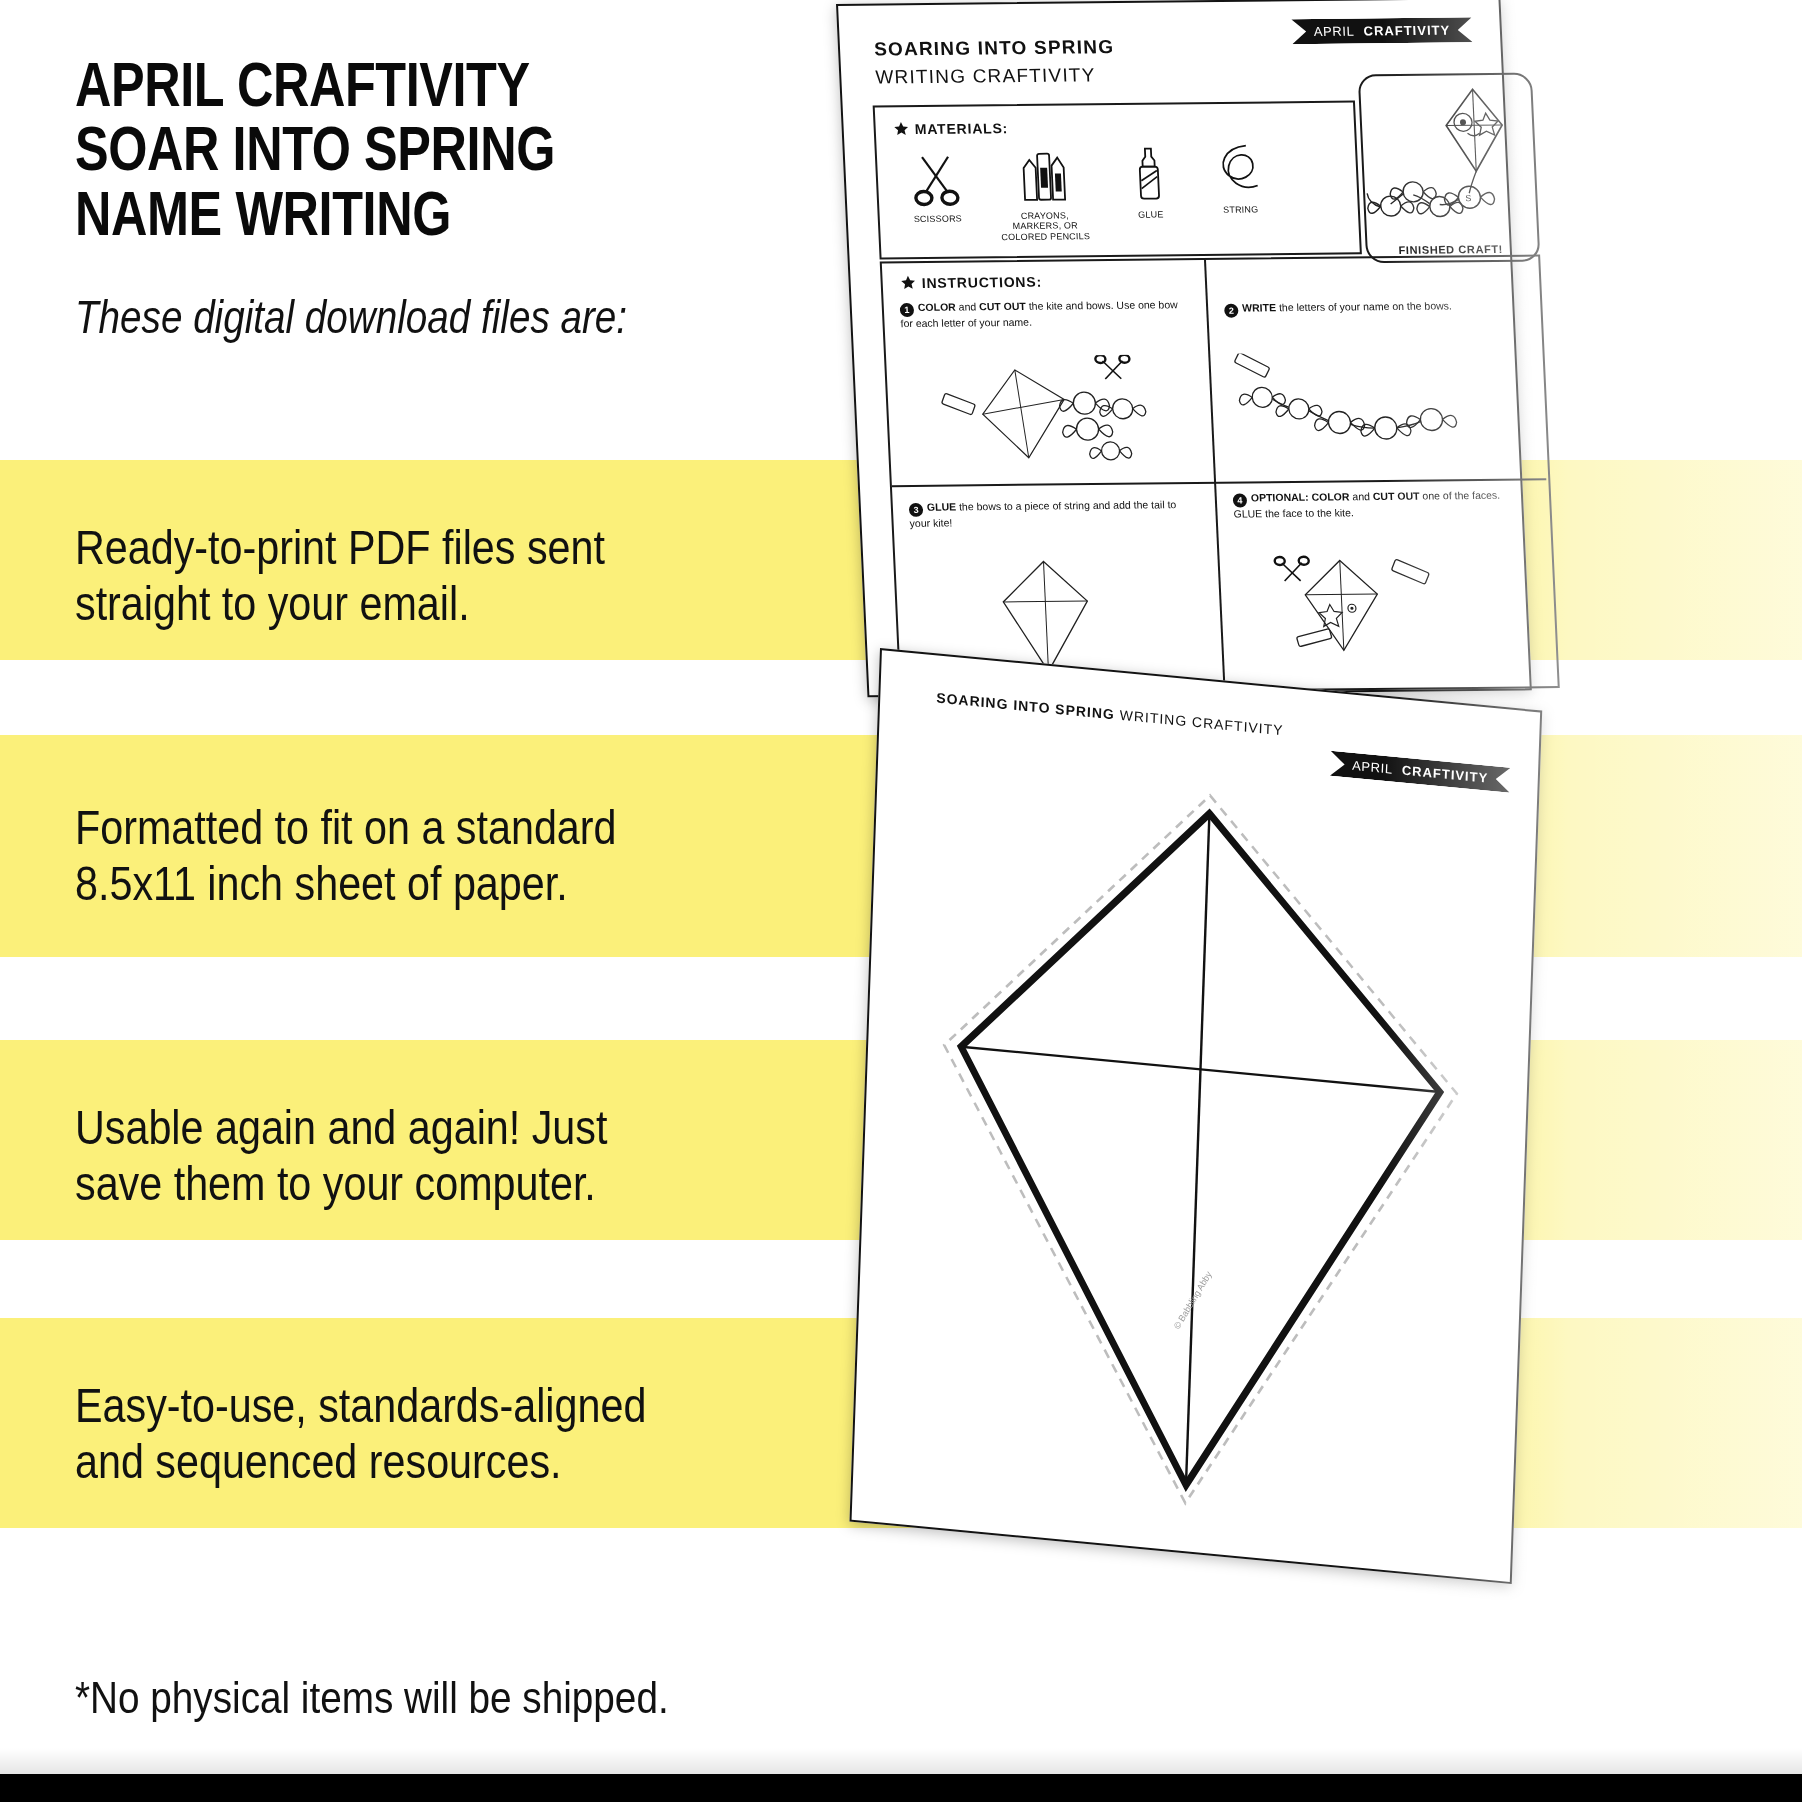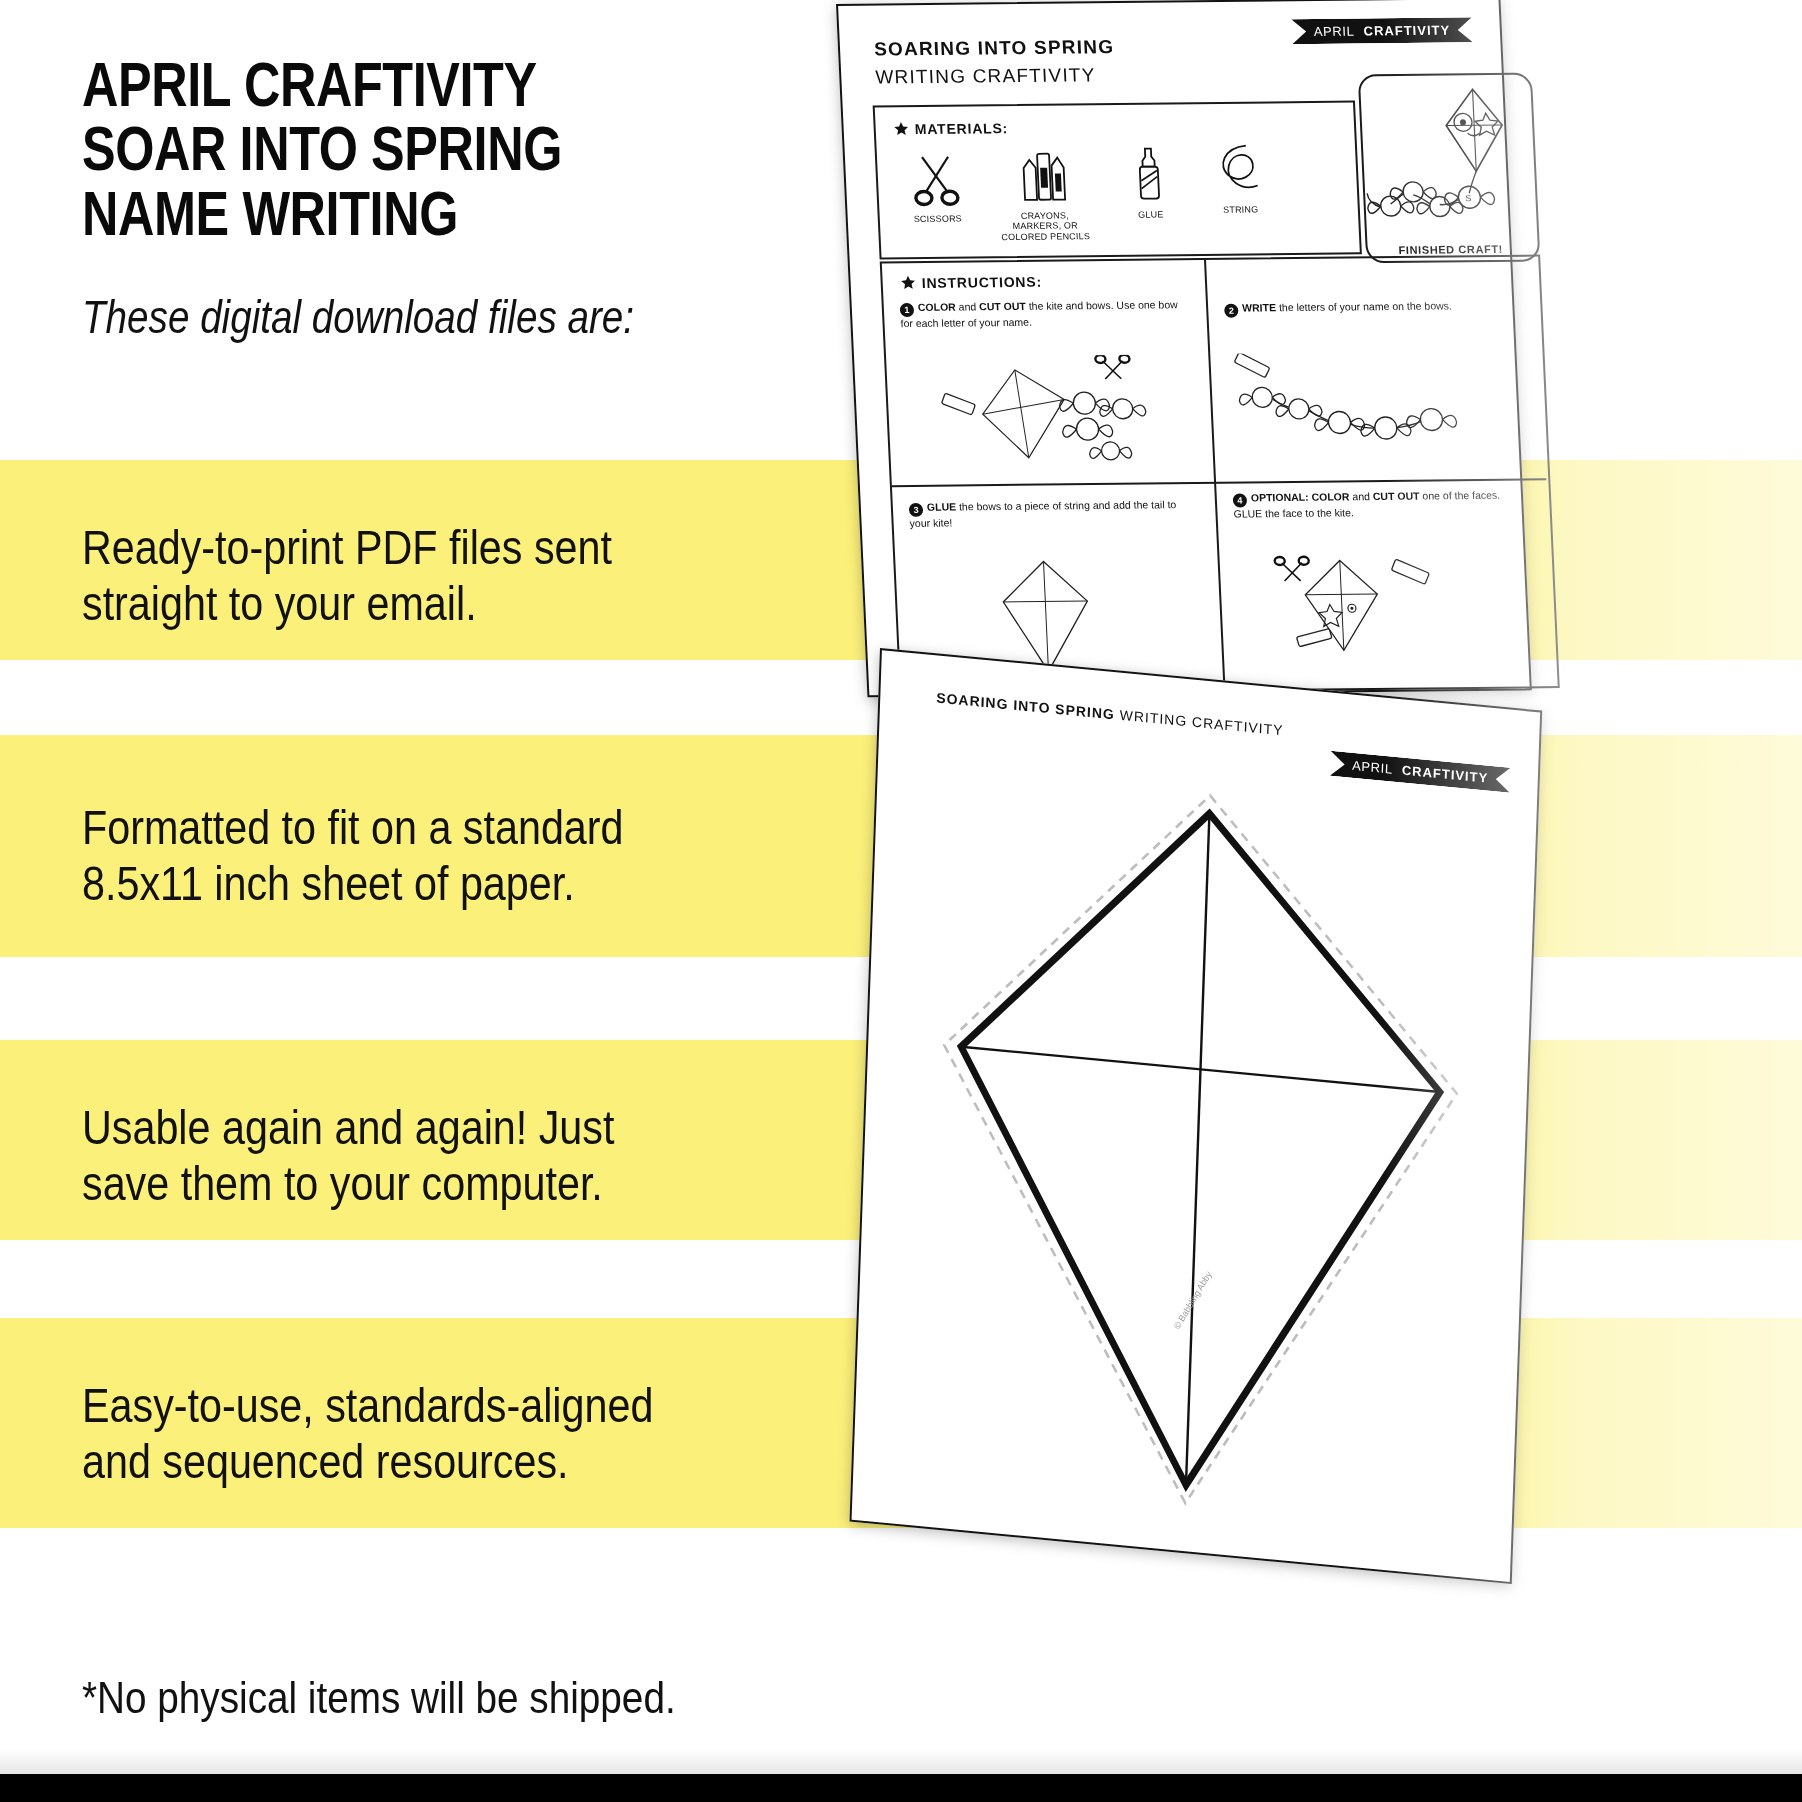--- a/index.html
+++ b/index.html
@@ -12,21 +12,21 @@
   }
   .stage{position:absolute;inset:0;width:1802px;height:1802px;overflow:hidden;background:#fff;}
 
   
   .stripe{position:absolute;left:0;width:1802px;background:#FBF07A;}
   .stripe-fade{position:absolute;top:0;right:0;width:420px;height:1802px;
      background:linear-gradient(to right, rgba(255,255,255,0) 0%, rgba(255,255,255,0.55) 45%, rgba(255,255,255,0.72) 100%);
      pointer-events:none;}
 
   
-  .left-col{position:absolute;left:16px;top:0;width:860px;height:1802px;}
+  .left-col{position:absolute;left:9px;top:0;width:860px;height:1802px;}
   .headline{
     position:absolute;left:66px;top:52px;width:760px;
     font-family:"Liberation Sans", sans-serif;
     font-weight:bold;
     font-size:63px;
     line-height:1.02;
     letter-spacing:-0.5px;
     color:#0a0a0a;
     transform:scaleX(0.80);
     transform-origin:left top;

